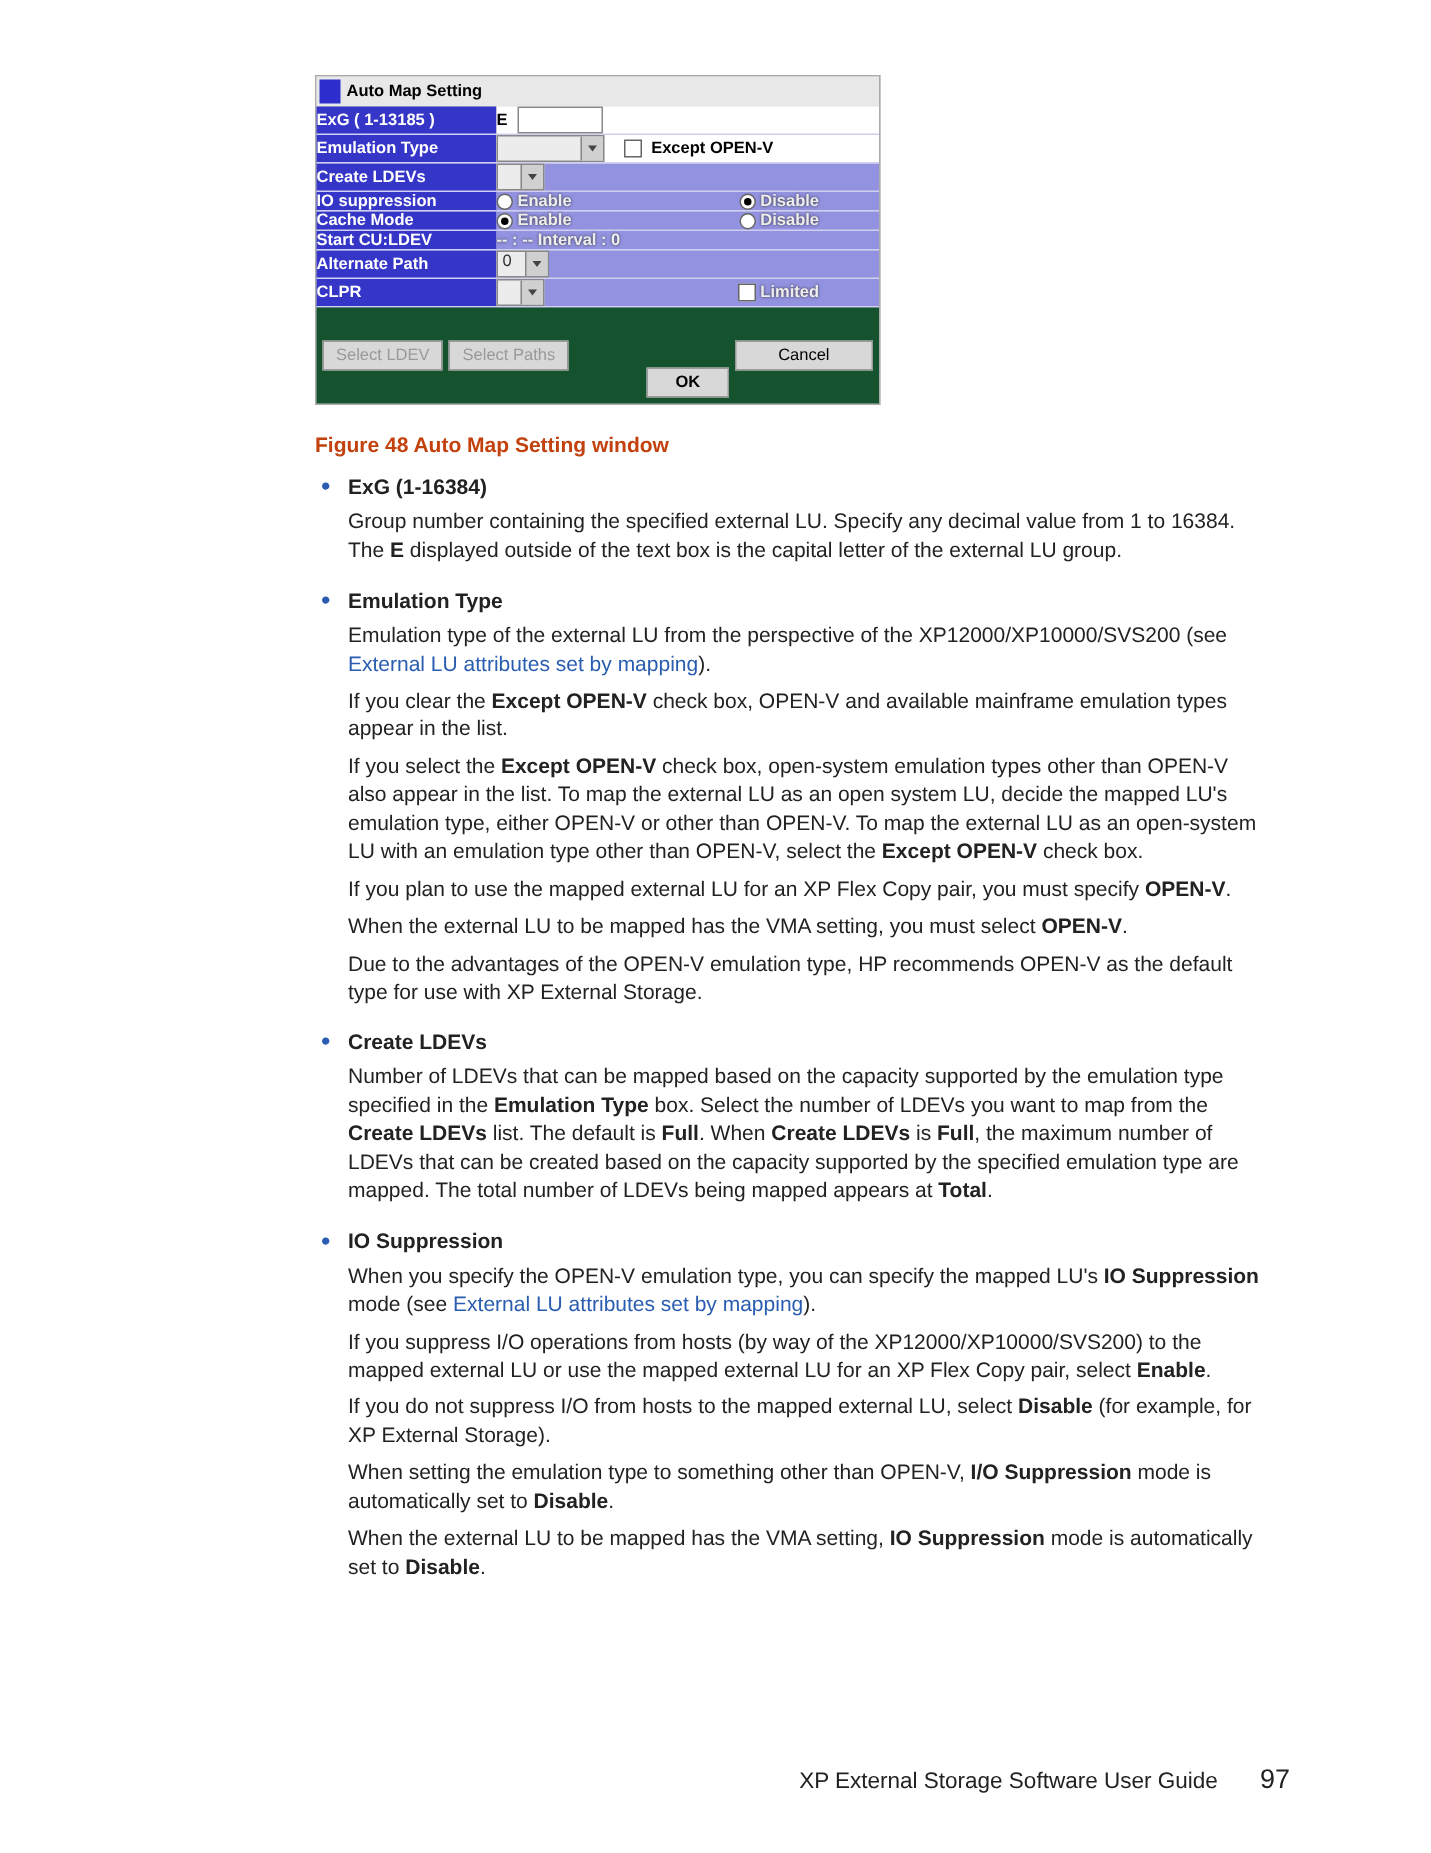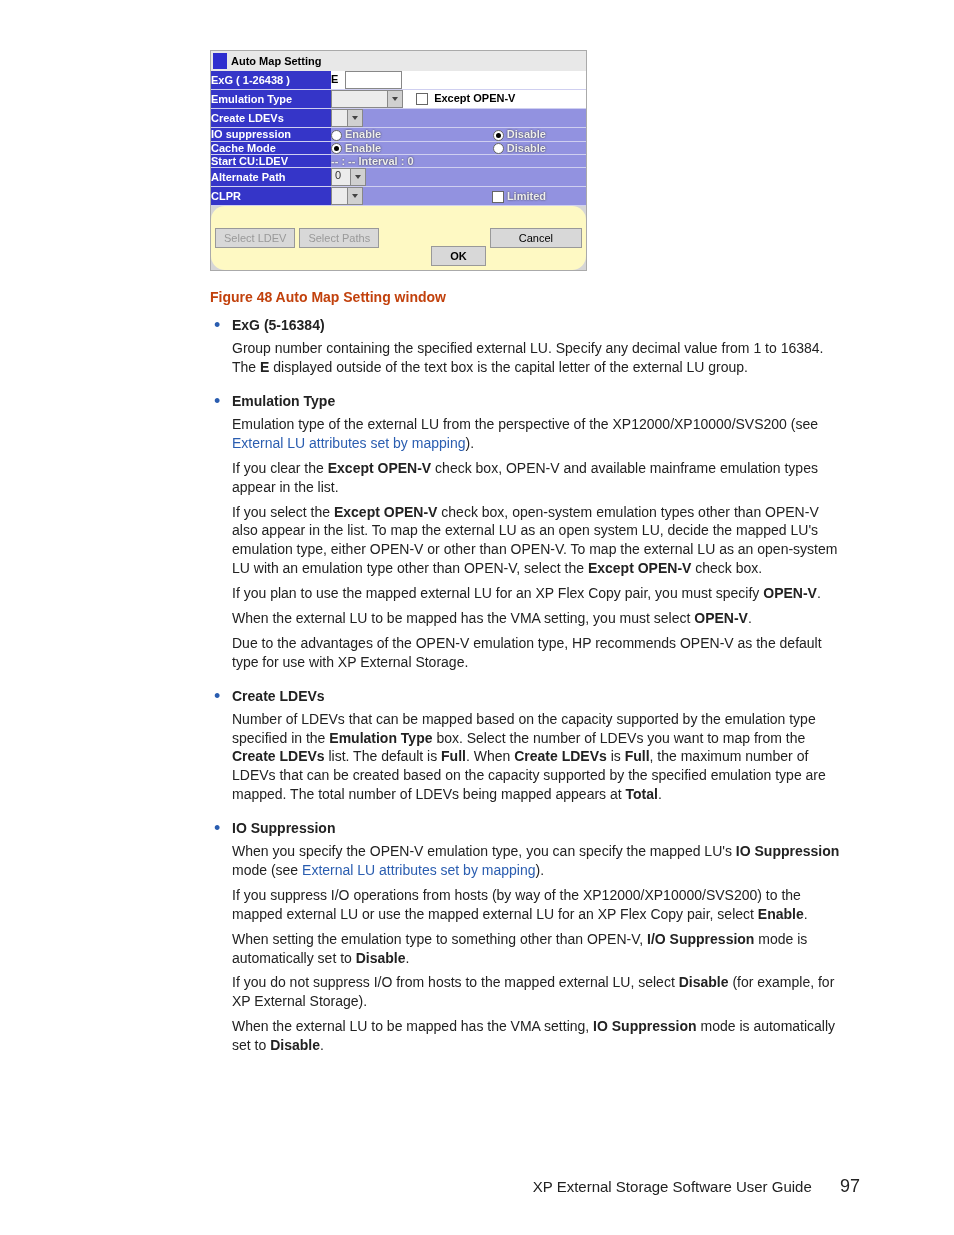--- a/index.html
+++ b/index.html
@@ -135,26 +135,25 @@
   }
   .chk {
     display: inline-block;
     width: 10px; height: 10px;
     background: #fff;
     border: 1px solid #666;
     vertical-align: middle;
     margin-right: 3px;
   }
   .btn-row {
-    background: #fef9c3;
+    background: #14532d;
     padding: 4px;
     display: flex;
     gap: 4px;
     align-items: center;
-    border-radius: 14px;
   }
   .btn {
     display: inline-block;
     padding: 3px 8px;
     background: #d8d8d8;
     border: 1px solid #999;
     font-size: 11px;
     color: #555;
   }
   .btn.dis { color: #999; }
@@ -214,21 +213,21 @@
 <div class="page">
 
   <div class="dialog">
     <div class="dlg-title">
       <span class="dlg-title-bar"></span>
       <span class="dlg-title-text">Auto Map Setting</span>
     </div>
     <table class="settings">
       <tbody>
           <tr>
-        <td class="lab">ExG ( 1-26438 )</td>
+        <td class="lab">ExG ( 1-13185 )</td>
         <td class="val white-val">
           <span class="b" style="color:#000;margin-right:4px;">E</span>
           <span class="txtbox"></span>
         </td>
       </tr>
       <tr>
         <td class="lab">Emulation Type</td>
         <td class="val white-val">
           <span class="ddl"></span>
           <span style="margin-left:10px;color:#000;font-weight:bold;">
@@ -292,21 +291,21 @@
       <span class="spacer"></span>
       <span class="btn" style="color:#000;font-weight:bold;padding:3px 18px;margin-top:36px;">OK</span>
       <span class="btn" style="color:#000;padding:3px 28px;">Cancel</span>
     </div>
   </div>
 
   <div class="fig-caption">Figure 48 Auto Map Setting window</div>
 
   <ul class="bullets">
     <li>
-      <span class="bhead">ExG (5-16384)</span>
+      <span class="bhead">ExG (1-16384)</span>
       <div class="para">
         <span>Group number containing the specified external LU. Specify any decimal value from 1 to 16384. The </span><span class="b">E</span><span> displayed outside of the text box is the capital letter of the external LU group.</span>
       </div>
     </li>
 
     <li>
       <span class="bhead">Emulation Type</span>
       <div class="para">
         <span>Emulation type of the external LU from the perspective of the XP12000/XP10000/SVS200 (see </span><span class="lnk">External LU attributes set by mapping</span><span>).</span>
       </div>
@@ -334,24 +333,24 @@
 
     <li>
       <span class="bhead">IO Suppression</span>
       <div class="para">
         <span>When you specify the OPEN-V emulation type, you can specify the mapped LU's </span><span class="b">IO Suppression</span><span> mode (see </span><span class="lnk">External LU attributes set by mapping</span><span>).</span>
       </div>
       <div class="para">
         <span>If you suppress I/O operations from hosts (by way of the XP12000/XP10000/SVS200) to the mapped external LU or use the mapped external LU for an XP Flex Copy pair, select </span><span class="b">Enable</span><span>.</span>
       </div>
       <div class="para">
+        <span>If you do not suppress I/O from hosts to the mapped external LU, select </span><span class="b">Disable</span><span> (for example, for XP External Storage).</span>
+      </div>
+      <div class="para">
         <span>When setting the emulation type to something other than OPEN-V, </span><span class="b">I/O Suppression</span><span> mode is automatically set to </span><span class="b">Disable</span><span>.</span>
-      </div>
-      <div class="para">
-        <span>If you do not suppress I/O from hosts to the mapped external LU, select </span><span class="b">Disable</span><span> (for example, for XP External Storage).</span>
       </div>
       <div class="para">
         <span>When the external LU to be mapped has the VMA setting, </span><span class="b">IO Suppression</span><span> mode is automatically set to </span><span class="b">Disable</span><span>.</span>
       </div>
     </li>
   </ul>
 
   <div class="footer">
     <span>XP External Storage Software User Guide</span>
     <span class="pg">97</span>

